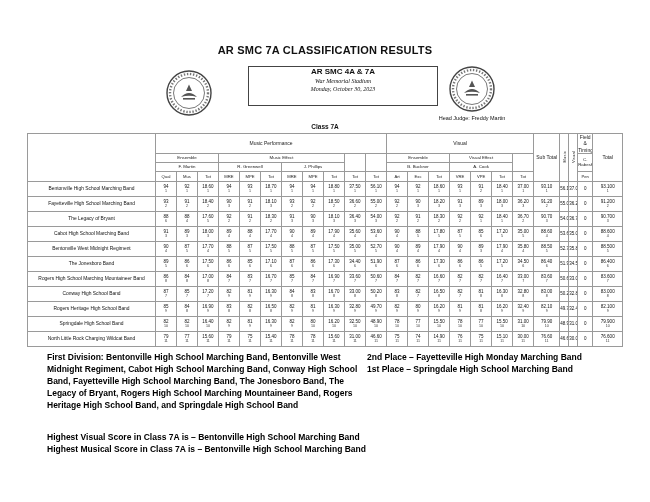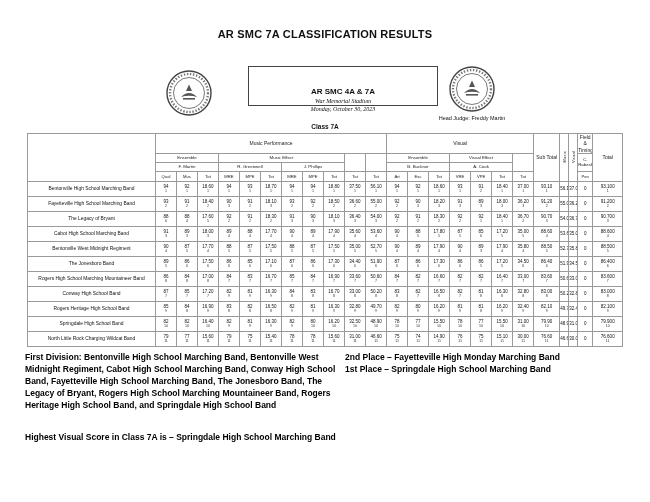--- a/index.html
+++ b/index.html
@@ -1,23 +1,23 @@
 <!DOCTYPE html>
 <html><head>
 <meta charset="utf-8">
 <style>
   html,body{margin:0;padding:0;background:#e8e8e8;}
   .page{position:relative;width:650px;height:502px;background:#ffffff;margin:0 auto;
         font-family:"Liberation Sans",sans-serif;color:#111;overflow:hidden;}
 
-  .title{position:absolute;top:28px;left:0;right:0;text-align:center;
+  .title{position:absolute;top:44px;left:0;right:0;text-align:center;
          font-weight:bold;font-size:11px;letter-spacing:.2px;}
 
   .event-box{position:absolute;left:248px;top:66px;width:190px;height:40px;
-             border:1px solid #444;text-align:center;box-sizing:border-box;padding-top:20px;background:#fff;}
+             border:1px solid #444;text-align:center;box-sizing:border-box;padding-top:0;background:#fff;}
   .event-name{font-weight:bold;font-size:8px;}
   .event-venue,.event-date{font-family:"Liberation Serif",serif;font-style:italic;font-size:6px;margin-top:2px;}
 
   .seal{position:absolute;width:46px;height:46px;}
   .seal-left{left:166px;top:70px;}
   .seal-right{left:449px;top:66px;}
   .head-judge{position:absolute;left:417px;top:115px;width:110px;text-align:center;font-size:5.5px;}
 
   .class-label{position:absolute;top:123px;left:0;right:0;text-align:center;font-weight:bold;font-size:6.5px;}
 
@@ -31,21 +31,21 @@
   thead tr{height:9px;}
   th.vert span{display:inline-block;writing-mode:vertical-rl;transform:rotate(180deg);
                font-size:4px;letter-spacing:.2px;}
   th.sub-h{font-size:4.4px;}
   tbody tr{height:15px;}
   td.band{text-align:left;padding-left:2px;font-size:4.9px;white-space:nowrap;}
   td .val{font-size:4.5px;line-height:1.25;}
   td .rank{font-size:3.6px;line-height:1.1;color:#333;}
   td.total-c .val{font-size:4.6px;}
 
-  .footer-block{position:absolute;font-weight:bold;font-size:8.5px;line-height:1.42;color:#000;}
+  .footer-block{position:absolute;font-weight:bold;font-size:8.5px;line-height:1.42;color:#000;margin-left:22px;}
   .first-division{left:25px;top:351px;width:320px;}
   .places{left:345px;top:351px;width:288px;}
   .highest{left:25px;top:431px;width:340px;}
 </style>
 </head>
 <body>
 
 <div class="page">
 
   <div class="title">AR SMC 7A CLASSIFICATION RESULTS</div>
@@ -1155,16 +1155,17 @@
   </table>
 
   <div class="footer-block first-division">First Division:  Bentonville High School Marching Band, Bentonville West Midnight Regiment, Cabot High School Marching Band, Conway High School Band, Fayetteville High School Marching Band, The Jonesboro Band, The Legacy of Bryant, Rogers High School Marching Mountaineer Band, Rogers Heritage High School Band, and Springdale High School Band</div>
 
   <div class="footer-block places">
     <div>2nd Place – Fayetteville High Monday Marching Band</div>
     <div>1st Place – Springdale High School Marching Band</div>
   </div>
 
   <div class="footer-block highest">
-    <div>Highest Visual Score in Class 7A is – Springdale High School Marching Band</div>
+    <div>Highest Visual Score in Class 7A is – Bentonville High School Marching Band</div>
+    <div>Highest Musical Score in Class 7A is – Bentonville High School Marching Band</div>
   </div>
 
 </div>
 
 </body></html>

